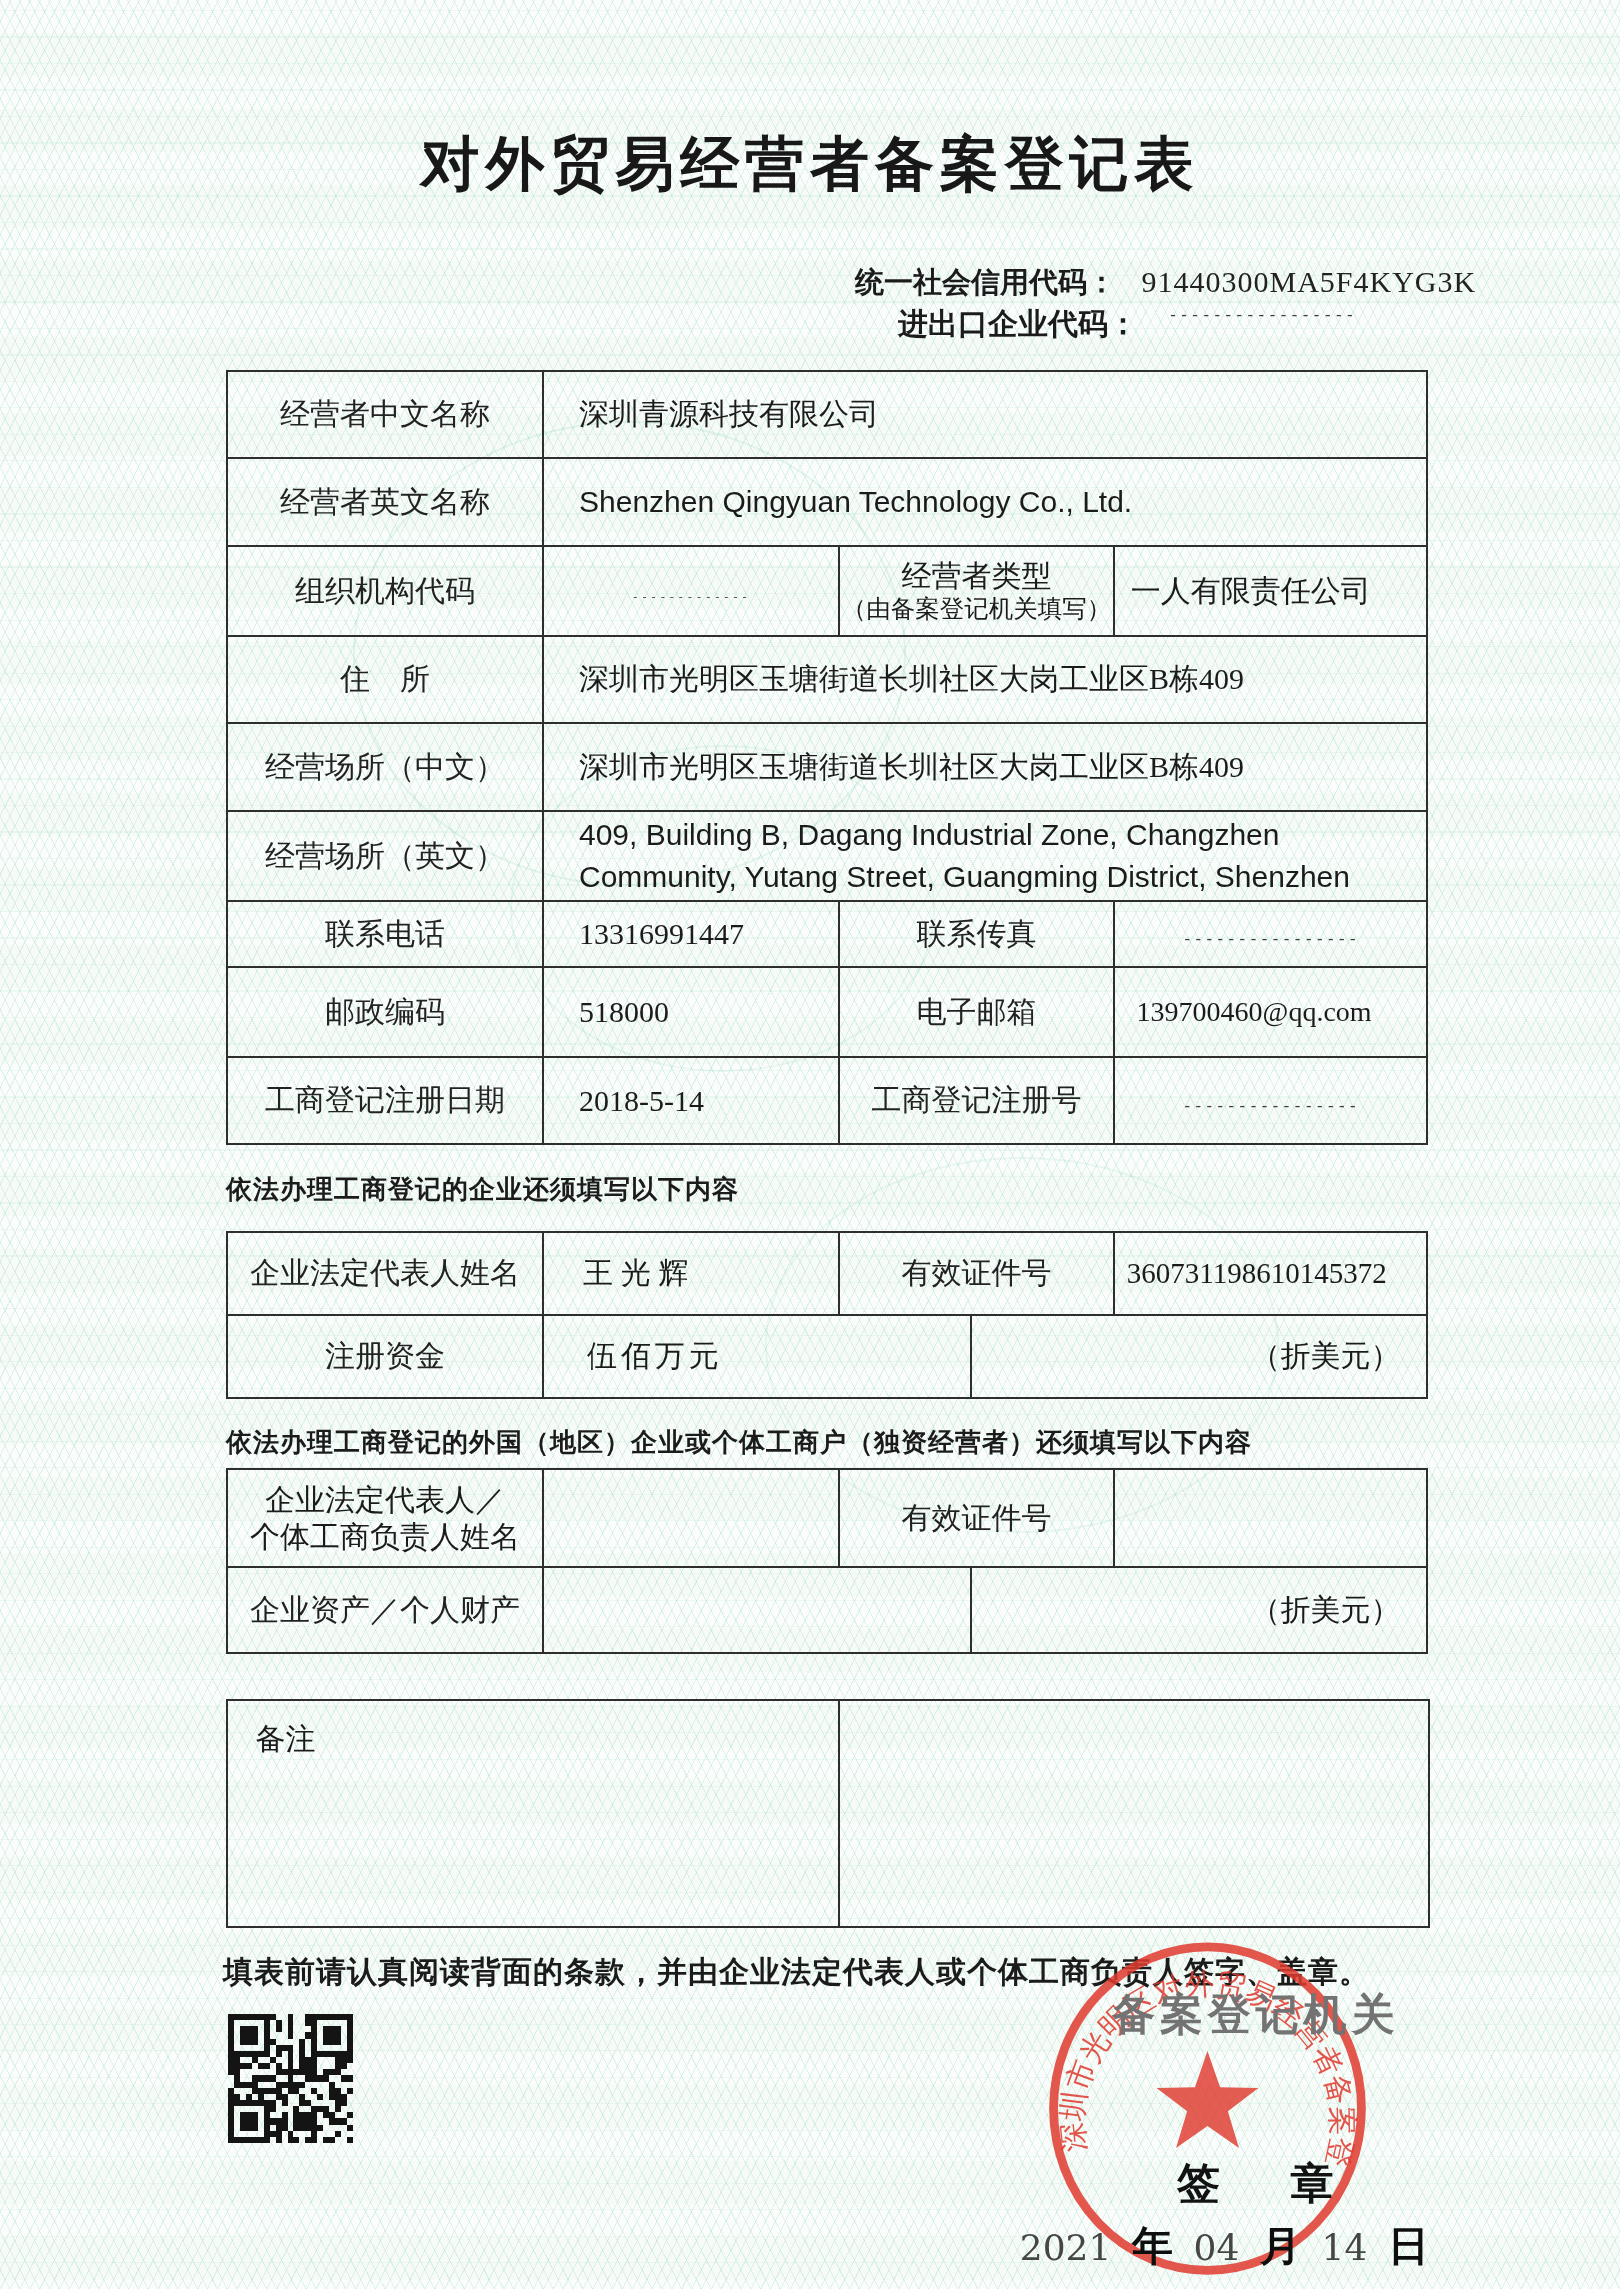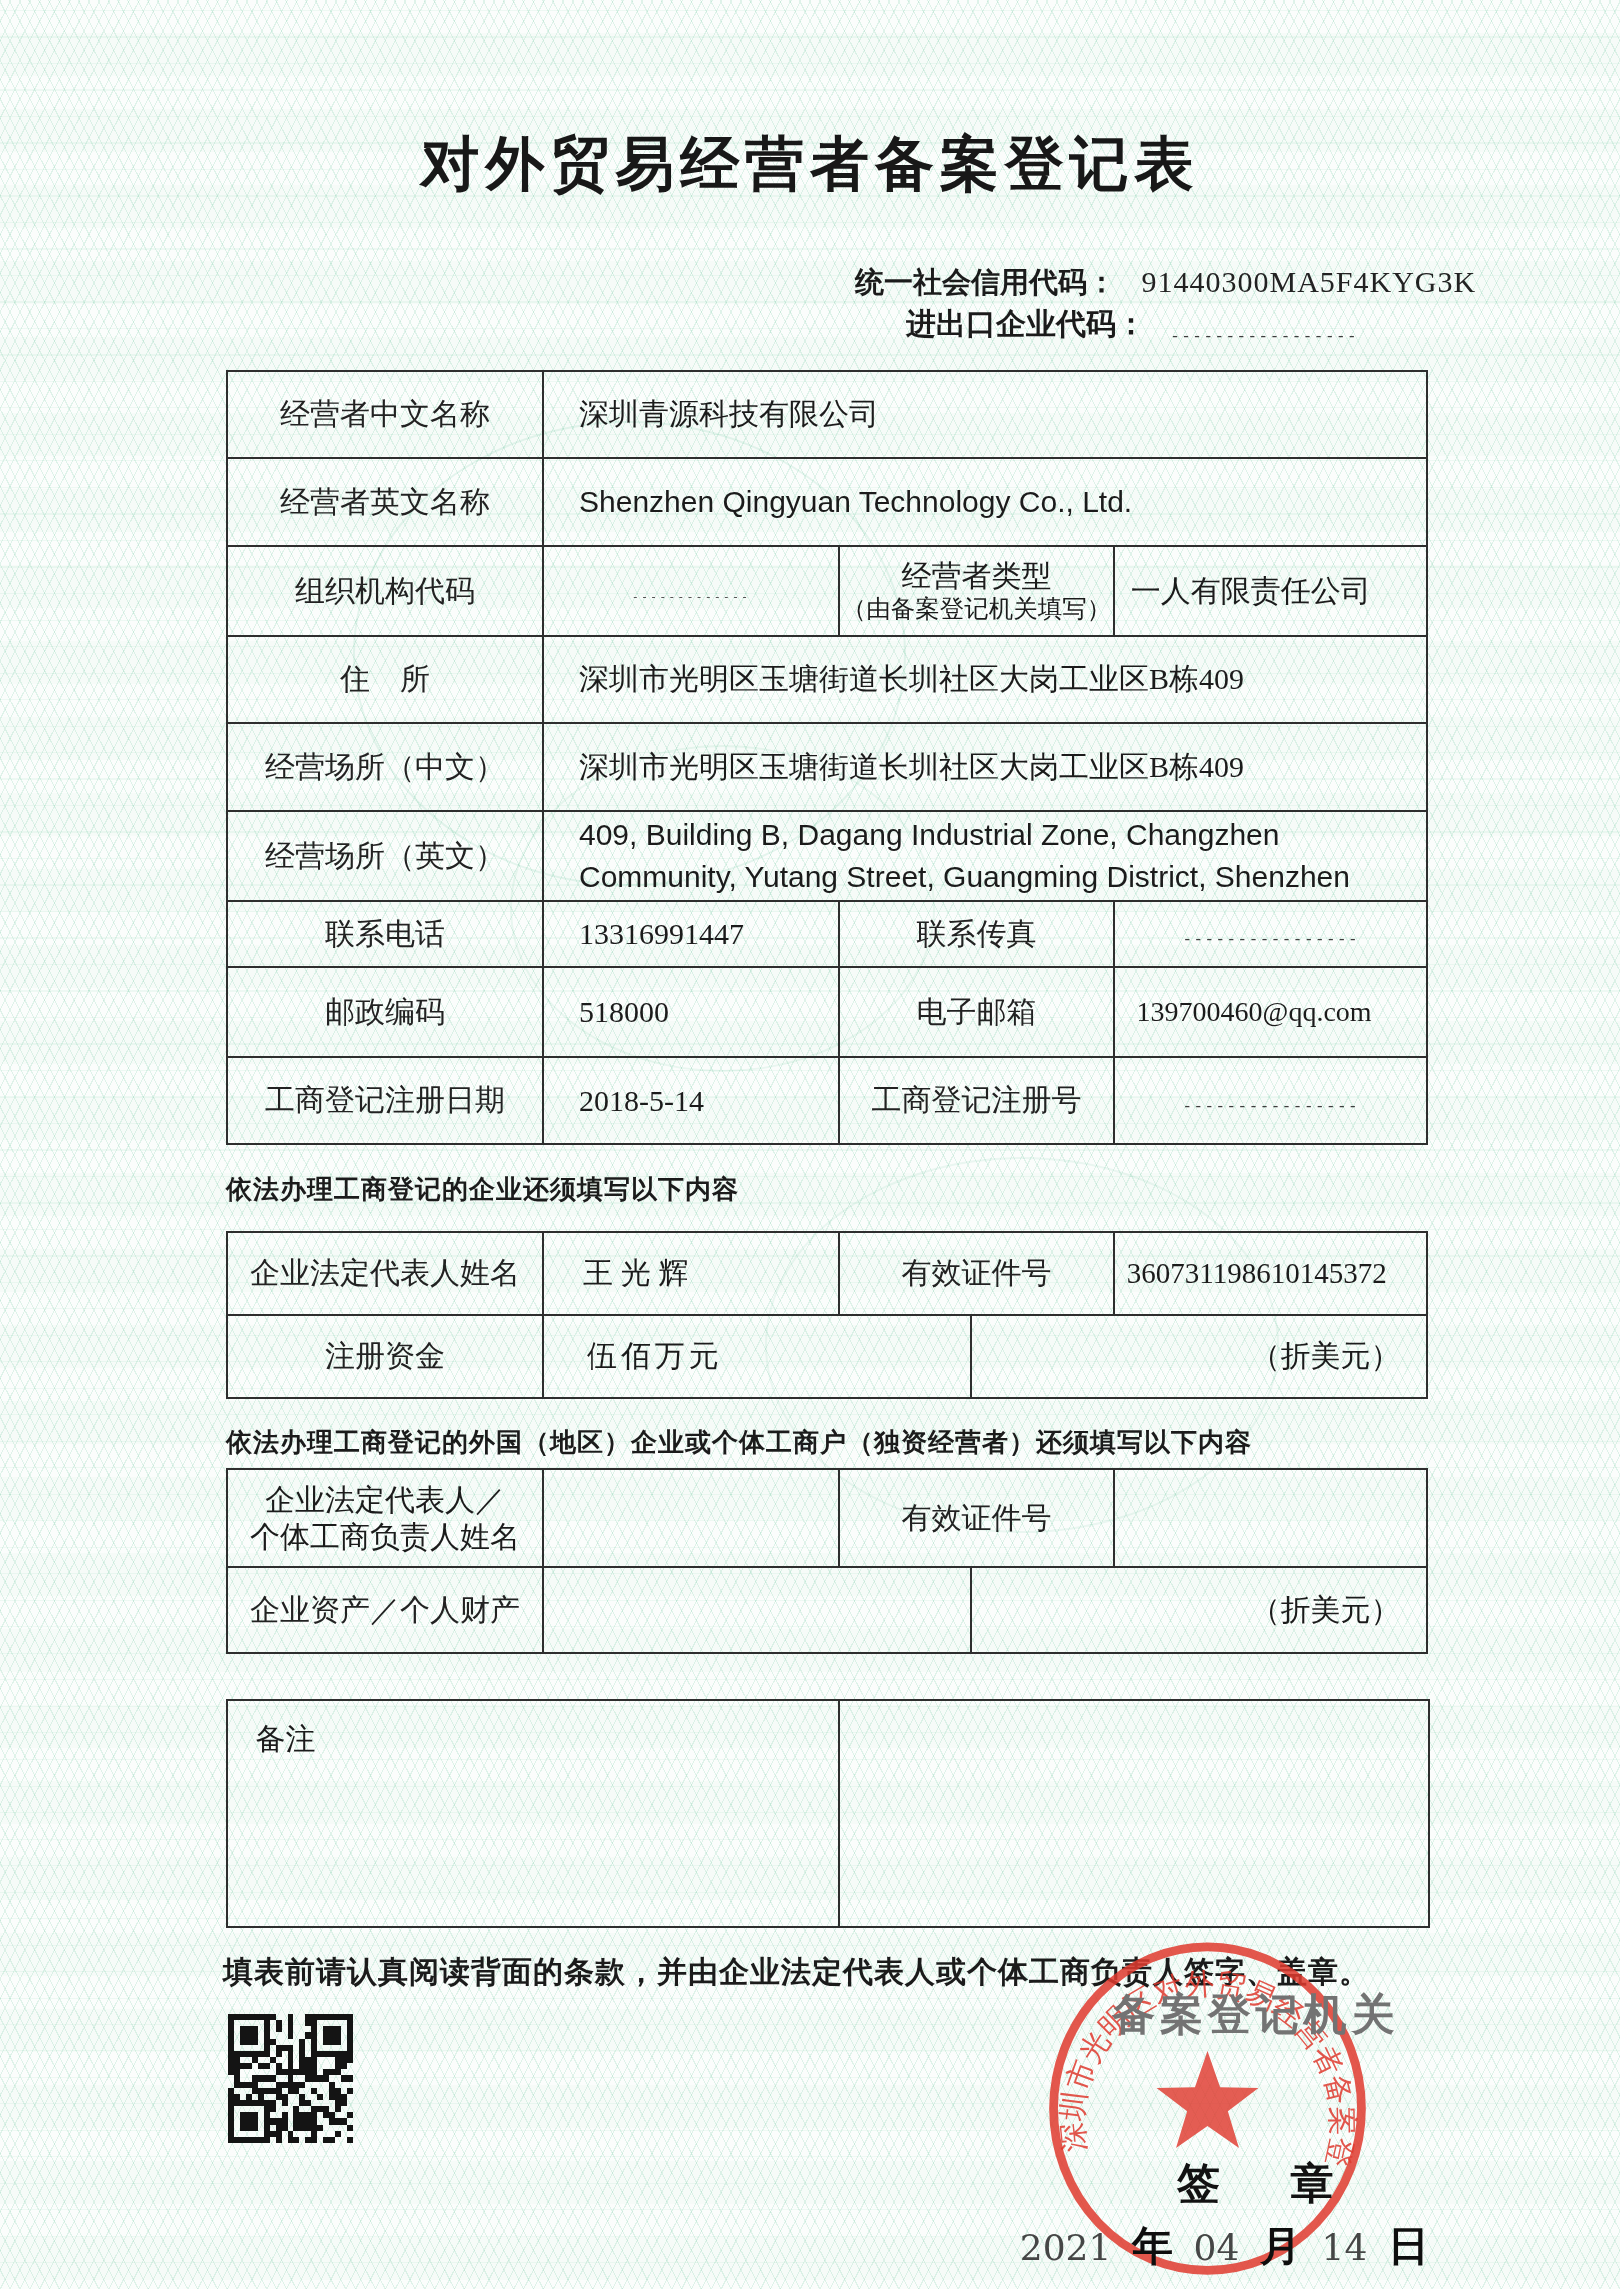--- a/index.html
+++ b/index.html
@@ -23,21 +23,21 @@
   .wm3{left:765px;top:1157px;width:510px;height:372px;border-color:rgba(90,190,150,.10);}
 
   .layer{position:absolute;z-index:1;}
 
   .doc-title{top:125px;left:0;width:100%;text-align:center;
     font-size:59px;font-weight:bold;letter-spacing:5.9px;color:#181818;}
 
   .credit-line{top:263px;left:855px;display:flex;align-items:baseline;gap:25.5px;}
   .credit-line .lbl{font-size:29px;font-weight:bold;}
   .credit-line .val{font-family:"Liberation Serif",serif;font-size:30px;letter-spacing:1px;color:#222;}
-  .ie-line{top:304px;left:898px;display:flex;align-items:flex-end;gap:24px;margin-left:8px;}
+  .ie-line{top:304px;left:898px;display:flex;align-items:flex-start;gap:30px;}
   .ie-line .lbl{font-size:30px;font-weight:bold;}
   .formno-line{top:296px;left:214px;display:flex;align-items:baseline;gap:21.6px;}
   .formno-line .lbl{font-size:30px;font-weight:bold;}
   .num-red{font-family:"DejaVu Sans Mono",monospace;font-size:38px;letter-spacing:4.9px;}
 
   .dash{font-family:"DejaVu Sans Mono",monospace;font-size:16.7px;letter-spacing:1px;color:#3d3d3d;}
   .dash-sm{font-family:"DejaVu Sans Mono",monospace;font-size:11.8px;letter-spacing:2px;color:#555;}
 
   table.tbl{position:absolute;left:226px;z-index:1;border-collapse:collapse;table-layout:fixed;
     width:1200px;border:2.9px solid #2e2e2e;background:transparent;}

